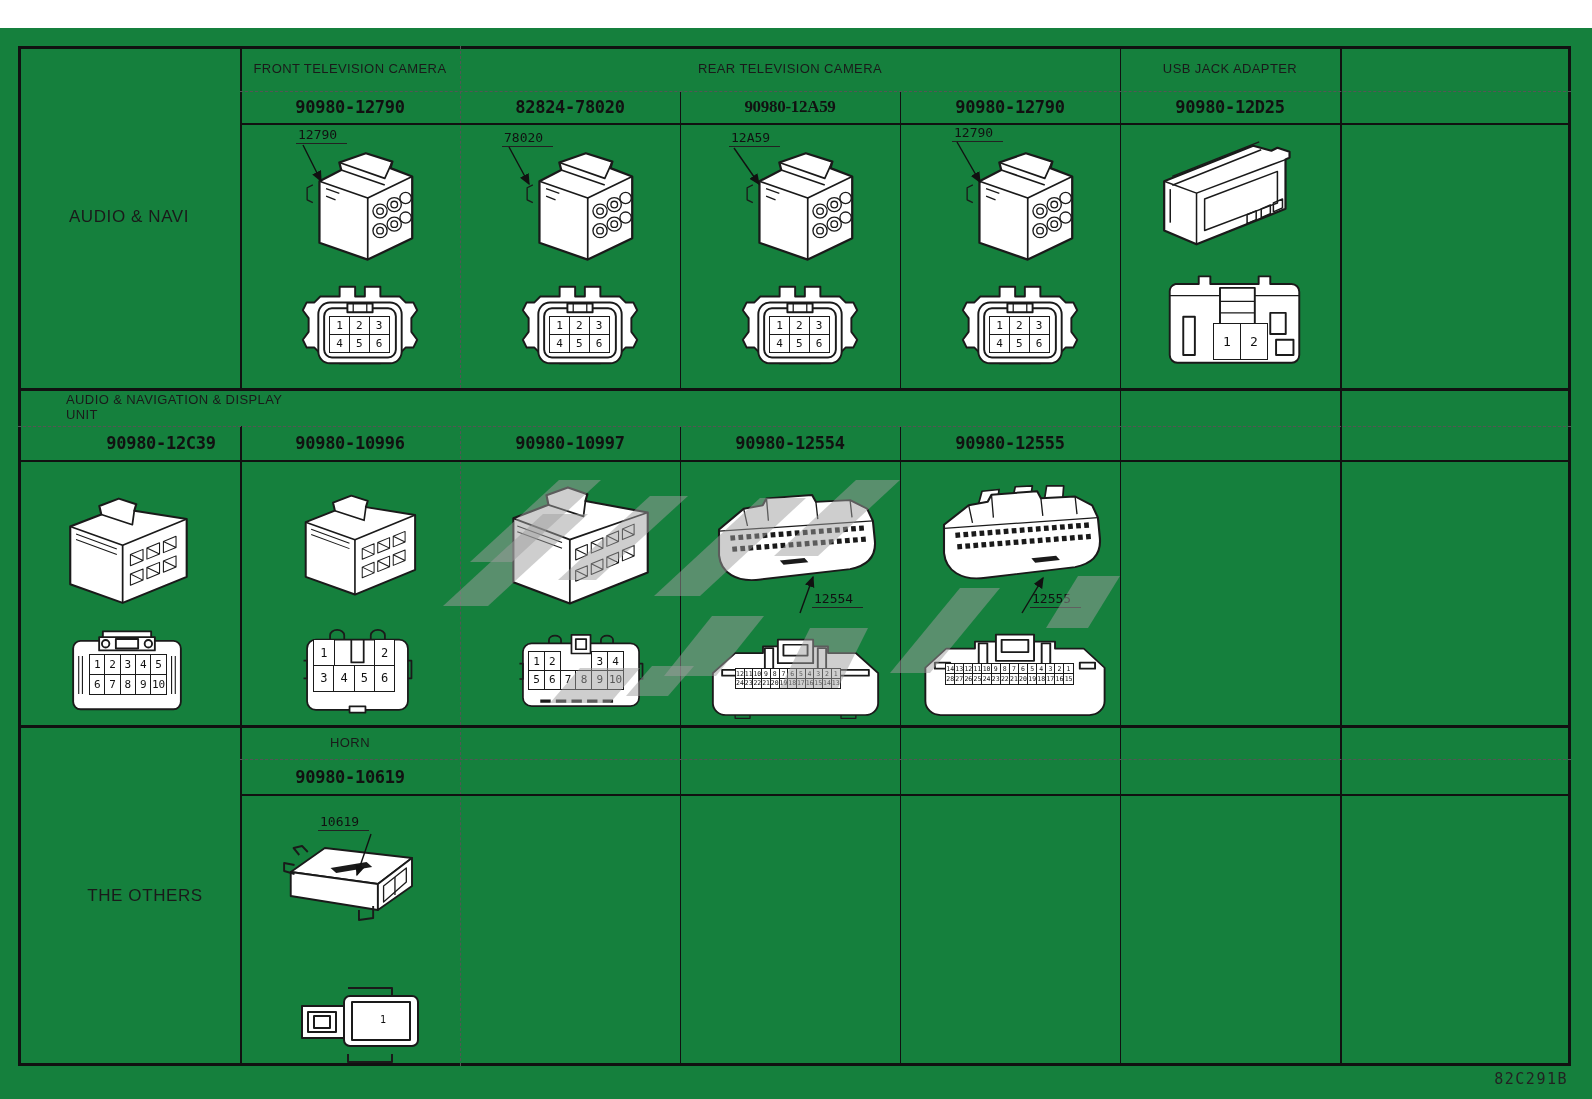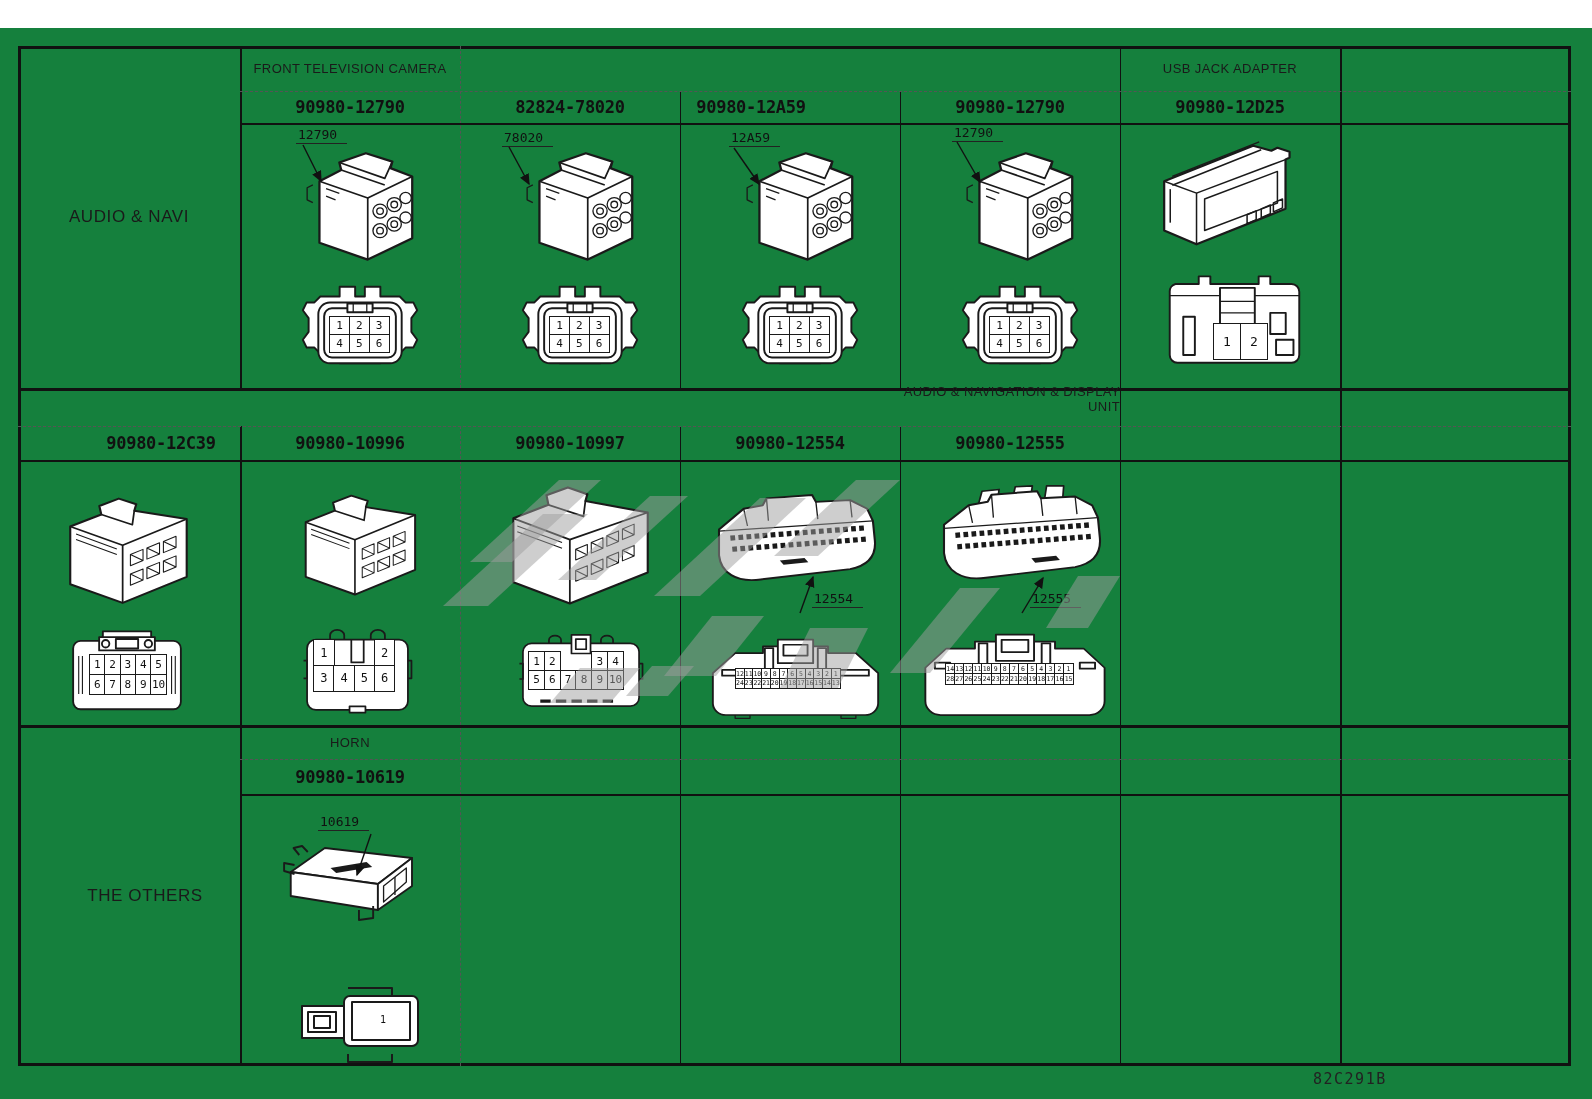--- a/index.html
+++ b/index.html
@@ -256,46 +256,47 @@
   <div class="hl dash" style="left:240px;top:63px;width:1331px;"></div>
   <div class="hl" style="left:240px;top:95px;width:1331px;"></div>
   <div class="hl thick" style="left:18px;top:360px;width:1553px;"></div>
   <div class="hl dash" style="left:18px;top:398px;width:1553px;"></div>
   <div class="hl" style="left:18px;top:432px;width:1553px;"></div>
   <div class="hl thick" style="left:18px;top:697px;width:1553px;"></div>
   <div class="hl dash" style="left:240px;top:731px;width:1331px;"></div>
   <div class="hl" style="left:240px;top:766px;width:1331px;"></div>
 
   <div class="abs cellText hdr txt" style="left:240px;top:18px;width:220px;height:45px;">FRONT TELEVISION CAMERA</div>
+  <div class="abs cellText hdr txt" style="left:460px;top:18px;width:660px;height:45px;">REAR TELEVISION CAMERA</div>
   <div class="abs cellText hdr txt" style="left:1120px;top:18px;width:220px;height:45px;">USB JACK ADAPTER</div>
 
   <div class="abs cellText pn txt" style="left:240px;top:63px;width:220px;height:32px;">90980-12790</div>
   <div class="abs cellText pn txt" style="left:460px;top:63px;width:220px;height:32px;text-align:right;">82824-78020</div>
-  <div class="abs cellText pn txt" style="left:641px;top:63px;width:220px;height:32px;">90980-12A59</div>
+  <div class="abs cellText pn txt" style="left:680px;top:63px;width:220px;height:32px;font-family:Liberation Serif, serif;">90980-12A59</div>
   <div class="abs cellText pn txt" style="left:900px;top:63px;width:220px;height:32px;">90980-12790</div>
   <div class="abs cellText pn txt" style="left:1120px;top:63px;width:220px;height:32px;">90980-12D25</div>
 
   <div class="abs cellText rowlab txt" style="left:18px;top:18px;width:222px;height:342px;">AUDIO &amp; NAVI</div>
 
-  <div class="abs txt" style="left:18px;top:352px;width:1102px;height:38px;text-align:right;">
+  <div class="abs txt" style="left:18px;top:360px;width:1102px;height:38px;text-align:left;padding-left:48px;">
     <div class="hdr" style="margin-top:4px;">AUDIO &amp; NAVIGATION &amp; DISPLAY</div>
     <div class="hdr">UNIT</div>
   </div>
 
   <div class="abs cellText pn txt" style="left:18px;top:398px;width:222px;height:34px;padding-left:32px;">90980-12C39</div>
   <div class="abs cellText pn txt" style="left:240px;top:398px;width:220px;height:34px;">90980-10996</div>
   <div class="abs cellText pn txt" style="left:460px;top:398px;width:220px;height:34px;">90980-10997</div>
   <div class="abs cellText pn txt" style="left:680px;top:398px;width:220px;height:34px;">90980-12554</div>
   <div class="abs cellText pn txt" style="left:900px;top:398px;width:220px;height:34px;">90980-12555</div>
 
   <div class="abs cellText hdr txt" style="left:240px;top:697px;width:220px;height:34px;">HORN</div>
   <div class="abs cellText pn txt" style="left:240px;top:731px;width:220px;height:35px;">90980-10619</div>
   <div class="abs cellText rowlab txt" style="left:34px;top:697px;width:222px;height:341px;">THE OTHERS</div>
 
-  <div class="abs docnum txt" style="left:1313px;top:1042px;width:160px;text-align:left;">82C291B</div>
+  <div class="abs docnum txt" style="left:1408px;top:1042px;width:160px;text-align:right;">82C291B</div>
 
   <span class="abs callout txt" style="left:296px;top:100px;">12790</span>
   <span class="abs callout txt" style="left:502px;top:103px;">78020</span>
   <span class="abs callout txt" style="left:729px;top:103px;">12A59</span>
   <span class="abs callout txt" style="left:952px;top:98px;">12790</span>
   <span class="abs callout txt" style="left:812px;top:564px;">12554</span>
   <span class="abs callout txt" style="left:1030px;top:564px;">12555</span>
   <span class="abs callout txt" style="left:318px;top:787px;">10619</span>
 
   <svg class="abs drawing" style="left:292px;top:114px;width:142px;height:126px;" viewBox="0 0 150 135" preserveAspectRatio="none">

